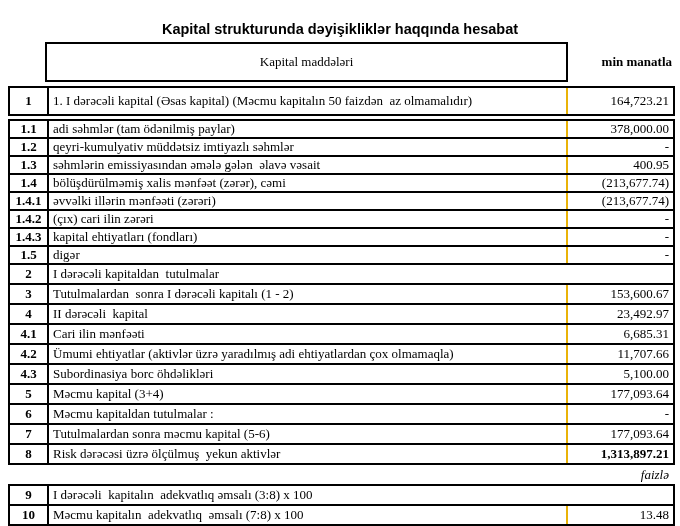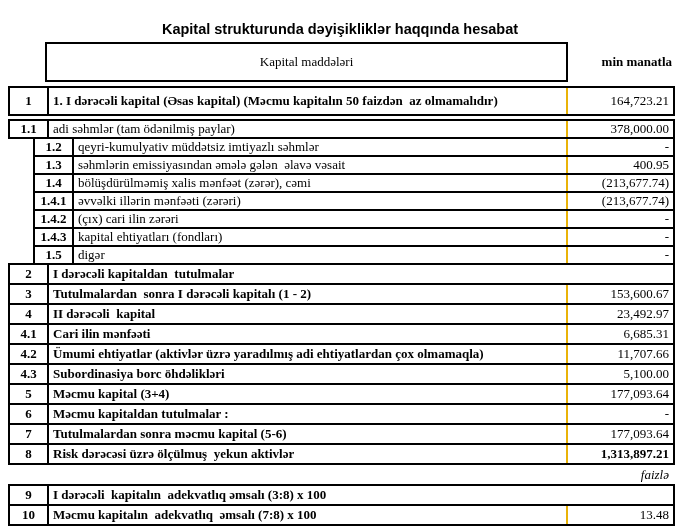--- a/index.html
+++ b/index.html
@@ -81,27 +81,27 @@
   }
   .c-val {
     flex: 0 0 107px;
     box-sizing: border-box;
     display: flex;
     align-items: center;
     justify-content: flex-end;
     padding-right: 4px;
     border-left: 2px solid #eab308;
   }
-  .b-desc .c-desc { font-weight: bold; text-align: right; }
+  .b-desc .c-desc { font-weight: normal; text-align: right; }
   .b-val  .c-val  { font-weight: bold; }
 
   .row-1   { height: 30px; margin-top: 4px; }
   .g1      { height: 20px; }
   .g1-first{ margin-top: 3px; }
-  .g1 + .g1{ margin-top: -2px; margin-left: 25px; }
+  .g1 + .g1{ margin-top: -2px; }
   .g2      { height: 22px; margin-top: -2px; }
   .percent-row {
     height: 19px;
     display: flex;
     align-items: center;
     justify-content: flex-end;
     padding-right: 6px;
     font-style: italic;
     font-size: 13px;
   }

